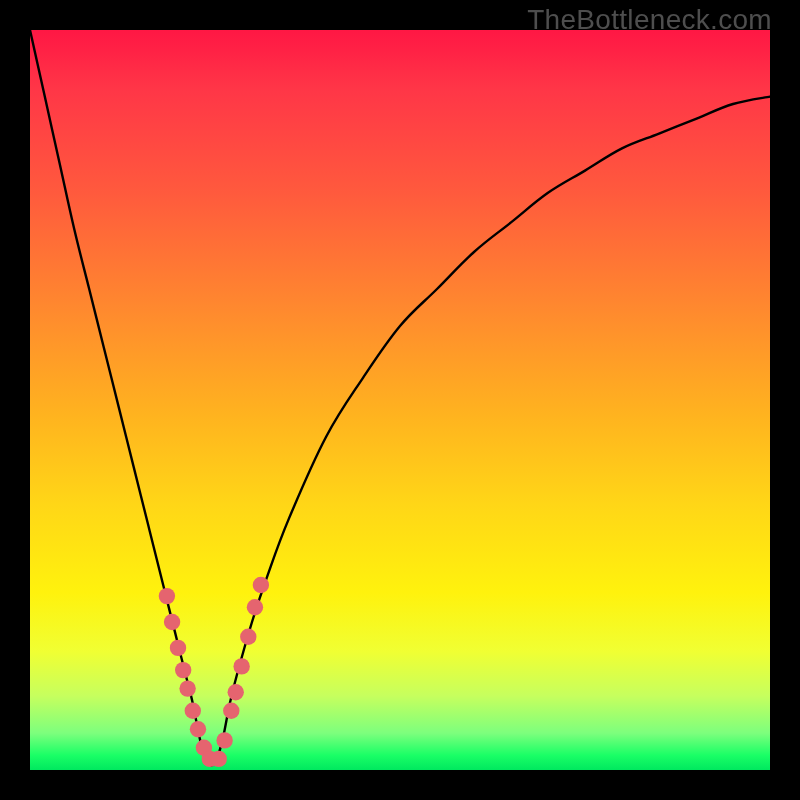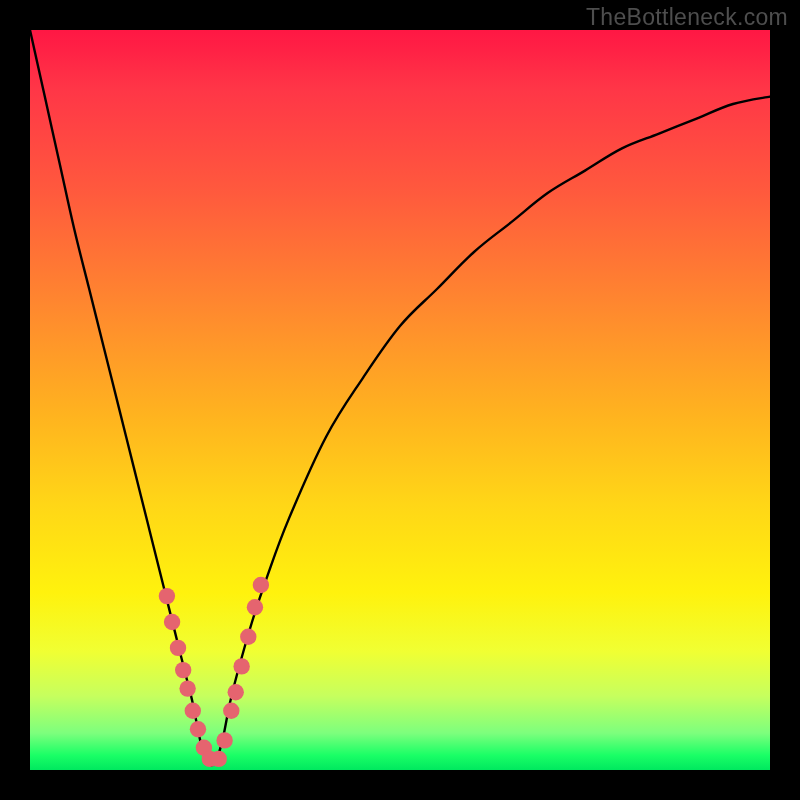--- a/index.html
+++ b/index.html
@@ -36,23 +36,23 @@
       #f0ff33 84%,
       #c6ff5e 90%,
       #7dff7d 95%,
       #1aff66 98%,
       #00e85f 100%
     );
   }
   .watermark {
     position: absolute;
     top: 4px;
-    right: 12px;
+    right: 28px;
     color: #4e4e4e;
-    font-size: 23px;
+    font-size: 28px;
     font-weight: 400;
     letter-spacing: 0.3px;
     user-select: none;
   }
   svg.curve-layer {
     position: absolute;
     left: 0;
     top: 0;
     width: 740px;
     height: 740px;

